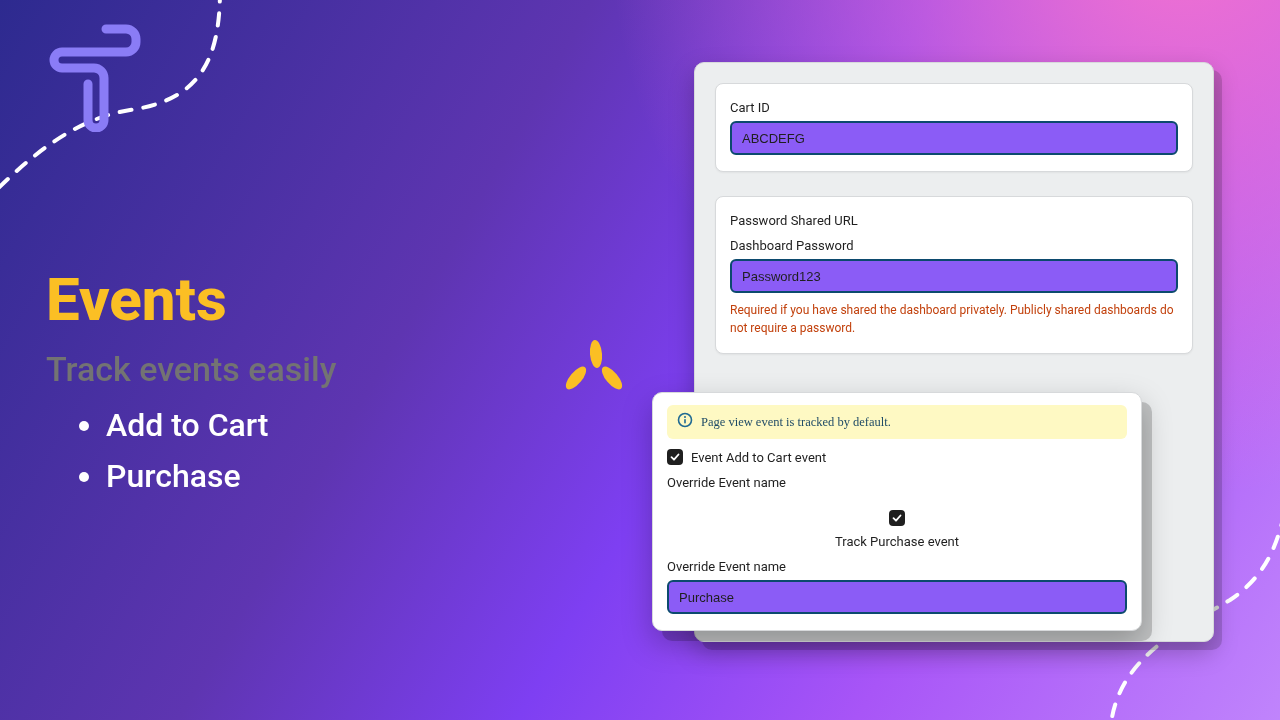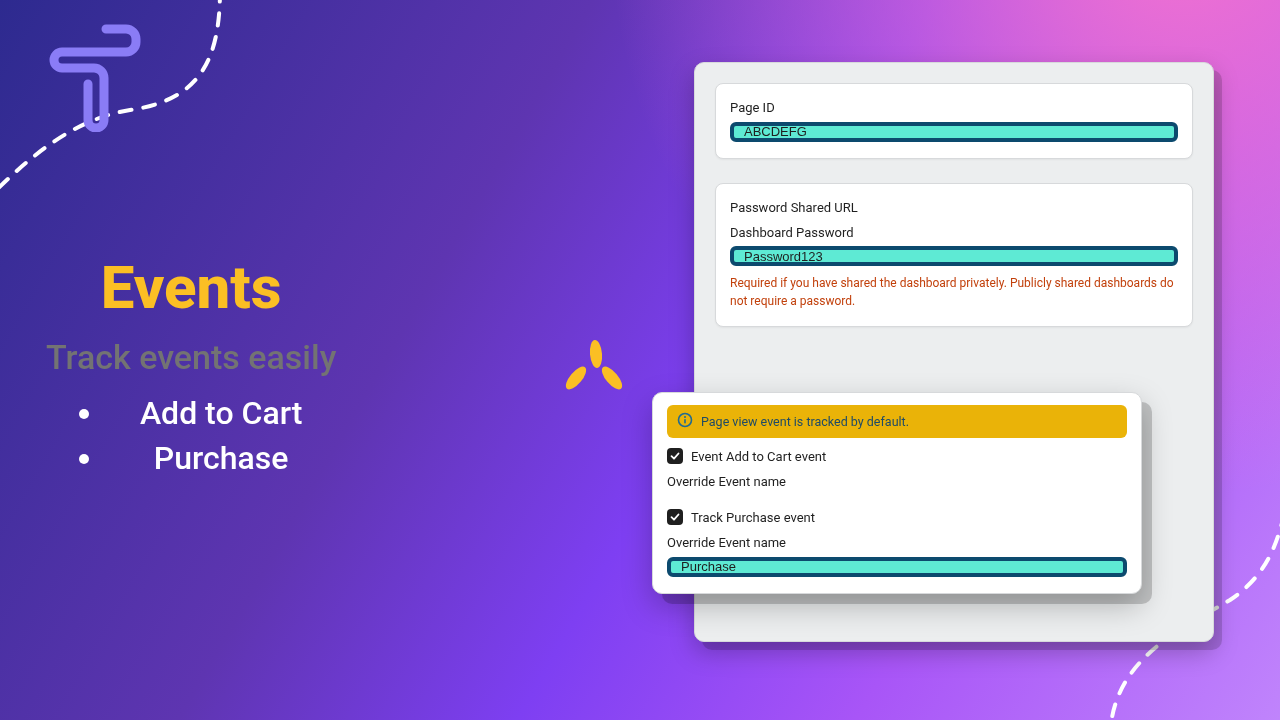--- a/index.html
+++ b/index.html
@@ -19,43 +19,42 @@
 
   .logo {
     position: absolute;
     left: 48px;
     top: 22px;
   }
 
   .hero {
     position: absolute;
     left: 46px;
-    top: 252px;
+    top: 264px;
     color: #fff;
-    text-align: center;
   }
   .hero-title {
     font-size: 60px;
     font-weight: 800;
     color: #fbbf24; 
   }
   .hero-sub {
     margin-top: 14px;
     font-size: 34px;
     font-weight: 500;
     color: #737373;
   }
   .hero-list {
     margin-top: 14px;
     padding-left: 60px;
     list-style: disc;
     font-size: 32px;
     font-weight: 500;
   }
-  .hero-list li { line-height: 1.4; }
+  .hero-list li { margin-top: 6px; line-height: 1.4; }
 
   
   .burst { position: absolute; left: 558px; top: 334px; }
 
   .back-panel {
     position: absolute;
     left: 694px;
     top: 62px;
     width: 520px;
     height: 580px;
@@ -76,27 +75,27 @@
   }
 
   .field-label {
     font-size: 13px;
     color: #1f1f1f;
     margin-bottom: 6px;
     margin-top: 4px;
   }
   .text-input {
     width: 100%;
-    height: 20px;
-    border: 4px solid #0c4a6e;
+    height: 34px;
+    border: 2px solid #0c4a6e;
     border-radius: 6px;
     padding: 0 10px;
     font-size: 13px;
     color: #1f1f1f;
-    background: #5eead4;
+    background: #8b5cf6;
   }
   .helper-text {
     font-size: 12px;
     color: #c2410c;
     margin-top: 8px;
     line-height: 1.5;
   }
 
   
   .front-panel {
@@ -105,29 +104,30 @@
     top: 392px;
     width: 490px;
     background: #ffffff;
     border: 1px solid #d7d9db;
     border-radius: 10px;
     box-shadow: 10px 10px 0 rgba(0,0,0,0.18), 0 12px 30px rgba(0,0,0,0.25);
     padding: 12px 14px 16px;
   }
 
   .info-banner {
-    background: #eab308;
+    background: #fef9c3;
     border-radius: 6px;
     padding: 7px 10px;
     display: flex;
     align-items: center;
     gap: 8px;
     font-size: 12.5px;
     color: #1f4b66;
     margin-bottom: 10px;
+    font-family: Liberation Serif, serif;
   }
   .info-banner svg { flex-shrink: 0; }
 
   .check-row {
     display: flex;
     align-items: center;
     gap: 8px;
     margin: 6px 0 10px;
   }
   .checkbox {
@@ -179,21 +179,21 @@
   <g fill="#fbbf24">
     <ellipse cx="38" cy="20" rx="6" ry="14" transform="rotate(-5 38 20)"></ellipse>
     <ellipse cx="18" cy="44" rx="6" ry="14" transform="rotate(40 18 44)"></ellipse>
     <ellipse cx="54" cy="44" rx="6" ry="14" transform="rotate(-40 54 44)"></ellipse>
   </g>
 </svg>
 
 <div class="back-panel">
 
   <div class="panel-card">
-    <div class="field-label">Page ID</div>
+    <div class="field-label">Cart ID</div>
     <input class="text-input" type="text" value="ABCDEFG" style="">
   </div>
 
   <div class="panel-card">
     <div class="field-label">Password Shared URL</div>
 
     <div class="field-label" style="margin-top:10px;">Dashboard Password</div>
     <input class="text-input" type="text" value="Password123" style="">
     <div class="helper-text">Required if you have shared the dashboard privately. Publicly shared dashboards do not require a password.</div>
   </div>
@@ -217,21 +217,21 @@
     <span class="checkbox">
       <svg width="10" height="10" viewBox="0 0 10 10">
           <path d="M1.5 5.2 L4 7.7 L8.5 2.5" stroke="#fff" stroke-width="1.8" fill="none" stroke-linecap="round" stroke-linejoin="round"></path>
         </svg>
     </span>
     <span class="check-label">Event Add to Cart event</span>
   </div>
 
   <div class="field-label">Override Event name</div>
 
-  <div class="check-row" style="margin-top:20px;">
+  <div class="check-row" style="margin-top:20px;flex-direction:column;">
     <span class="checkbox">
       <svg width="10" height="10" viewBox="0 0 10 10">
           <path d="M1.5 5.2 L4 7.7 L8.5 2.5" stroke="#fff" stroke-width="1.8" fill="none" stroke-linecap="round" stroke-linejoin="round"></path>
         </svg>
     </span>
     <span class="check-label">Track Purchase event</span>
   </div>
 
   <div class="field-label">Override Event name</div>
   <input class="text-input" type="text" value="Purchase" style="">

